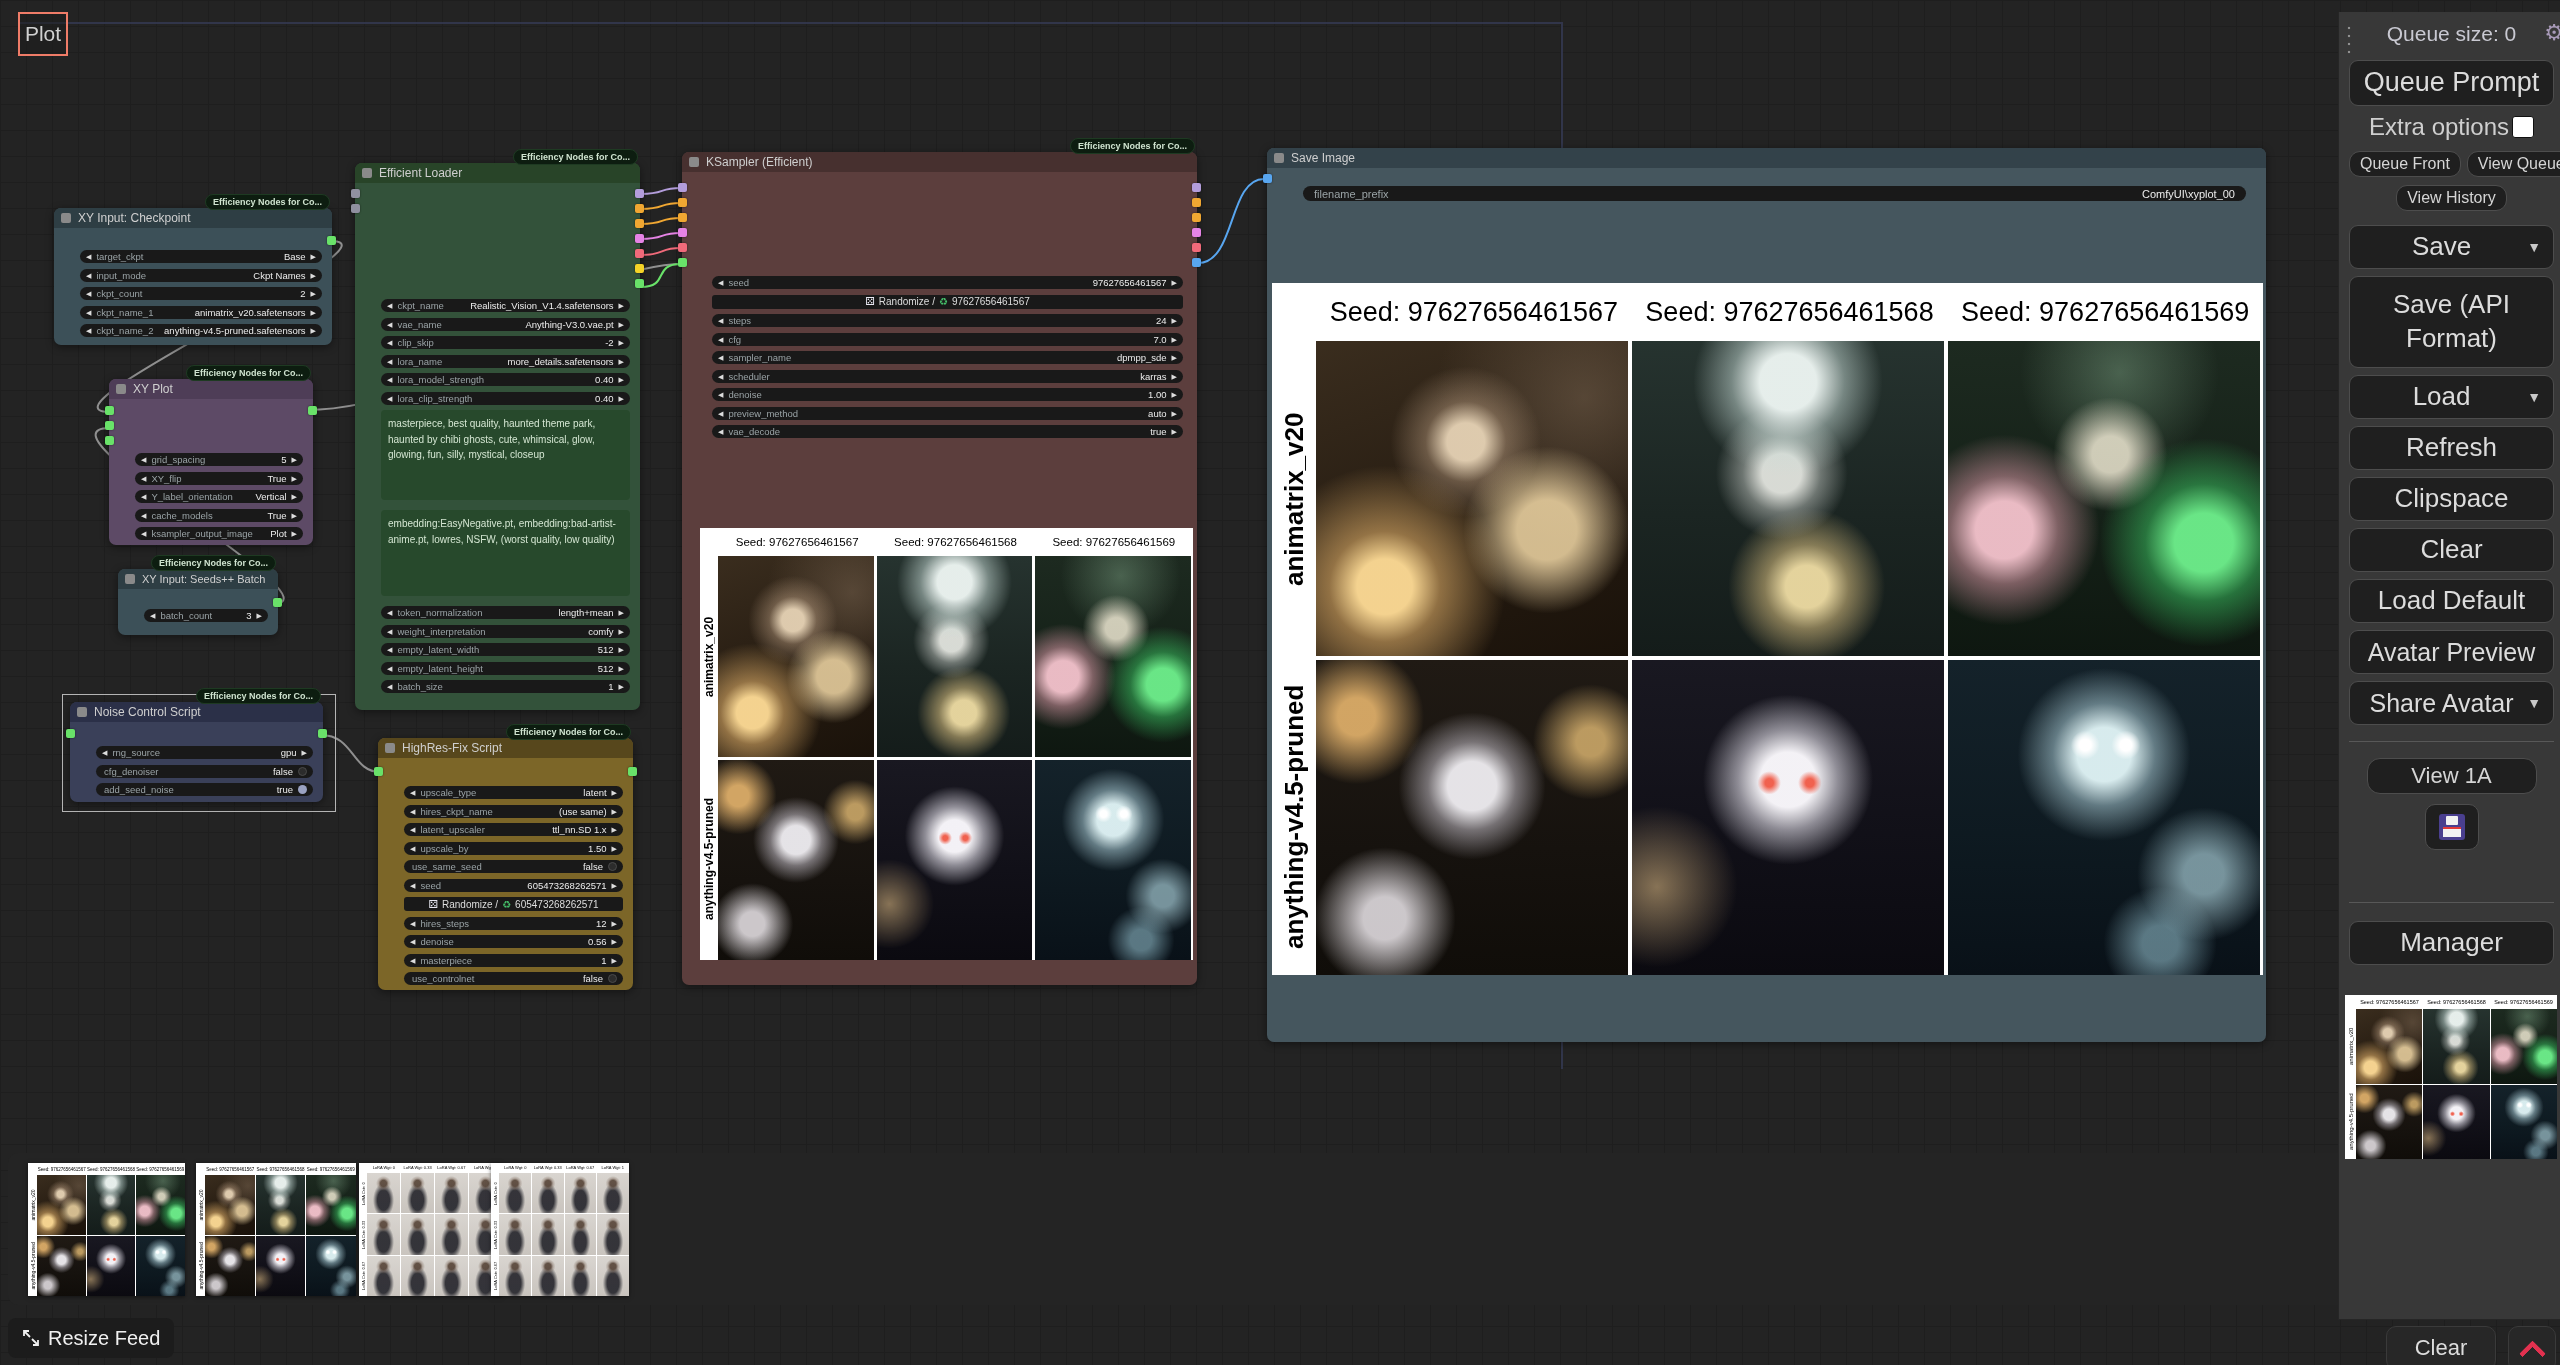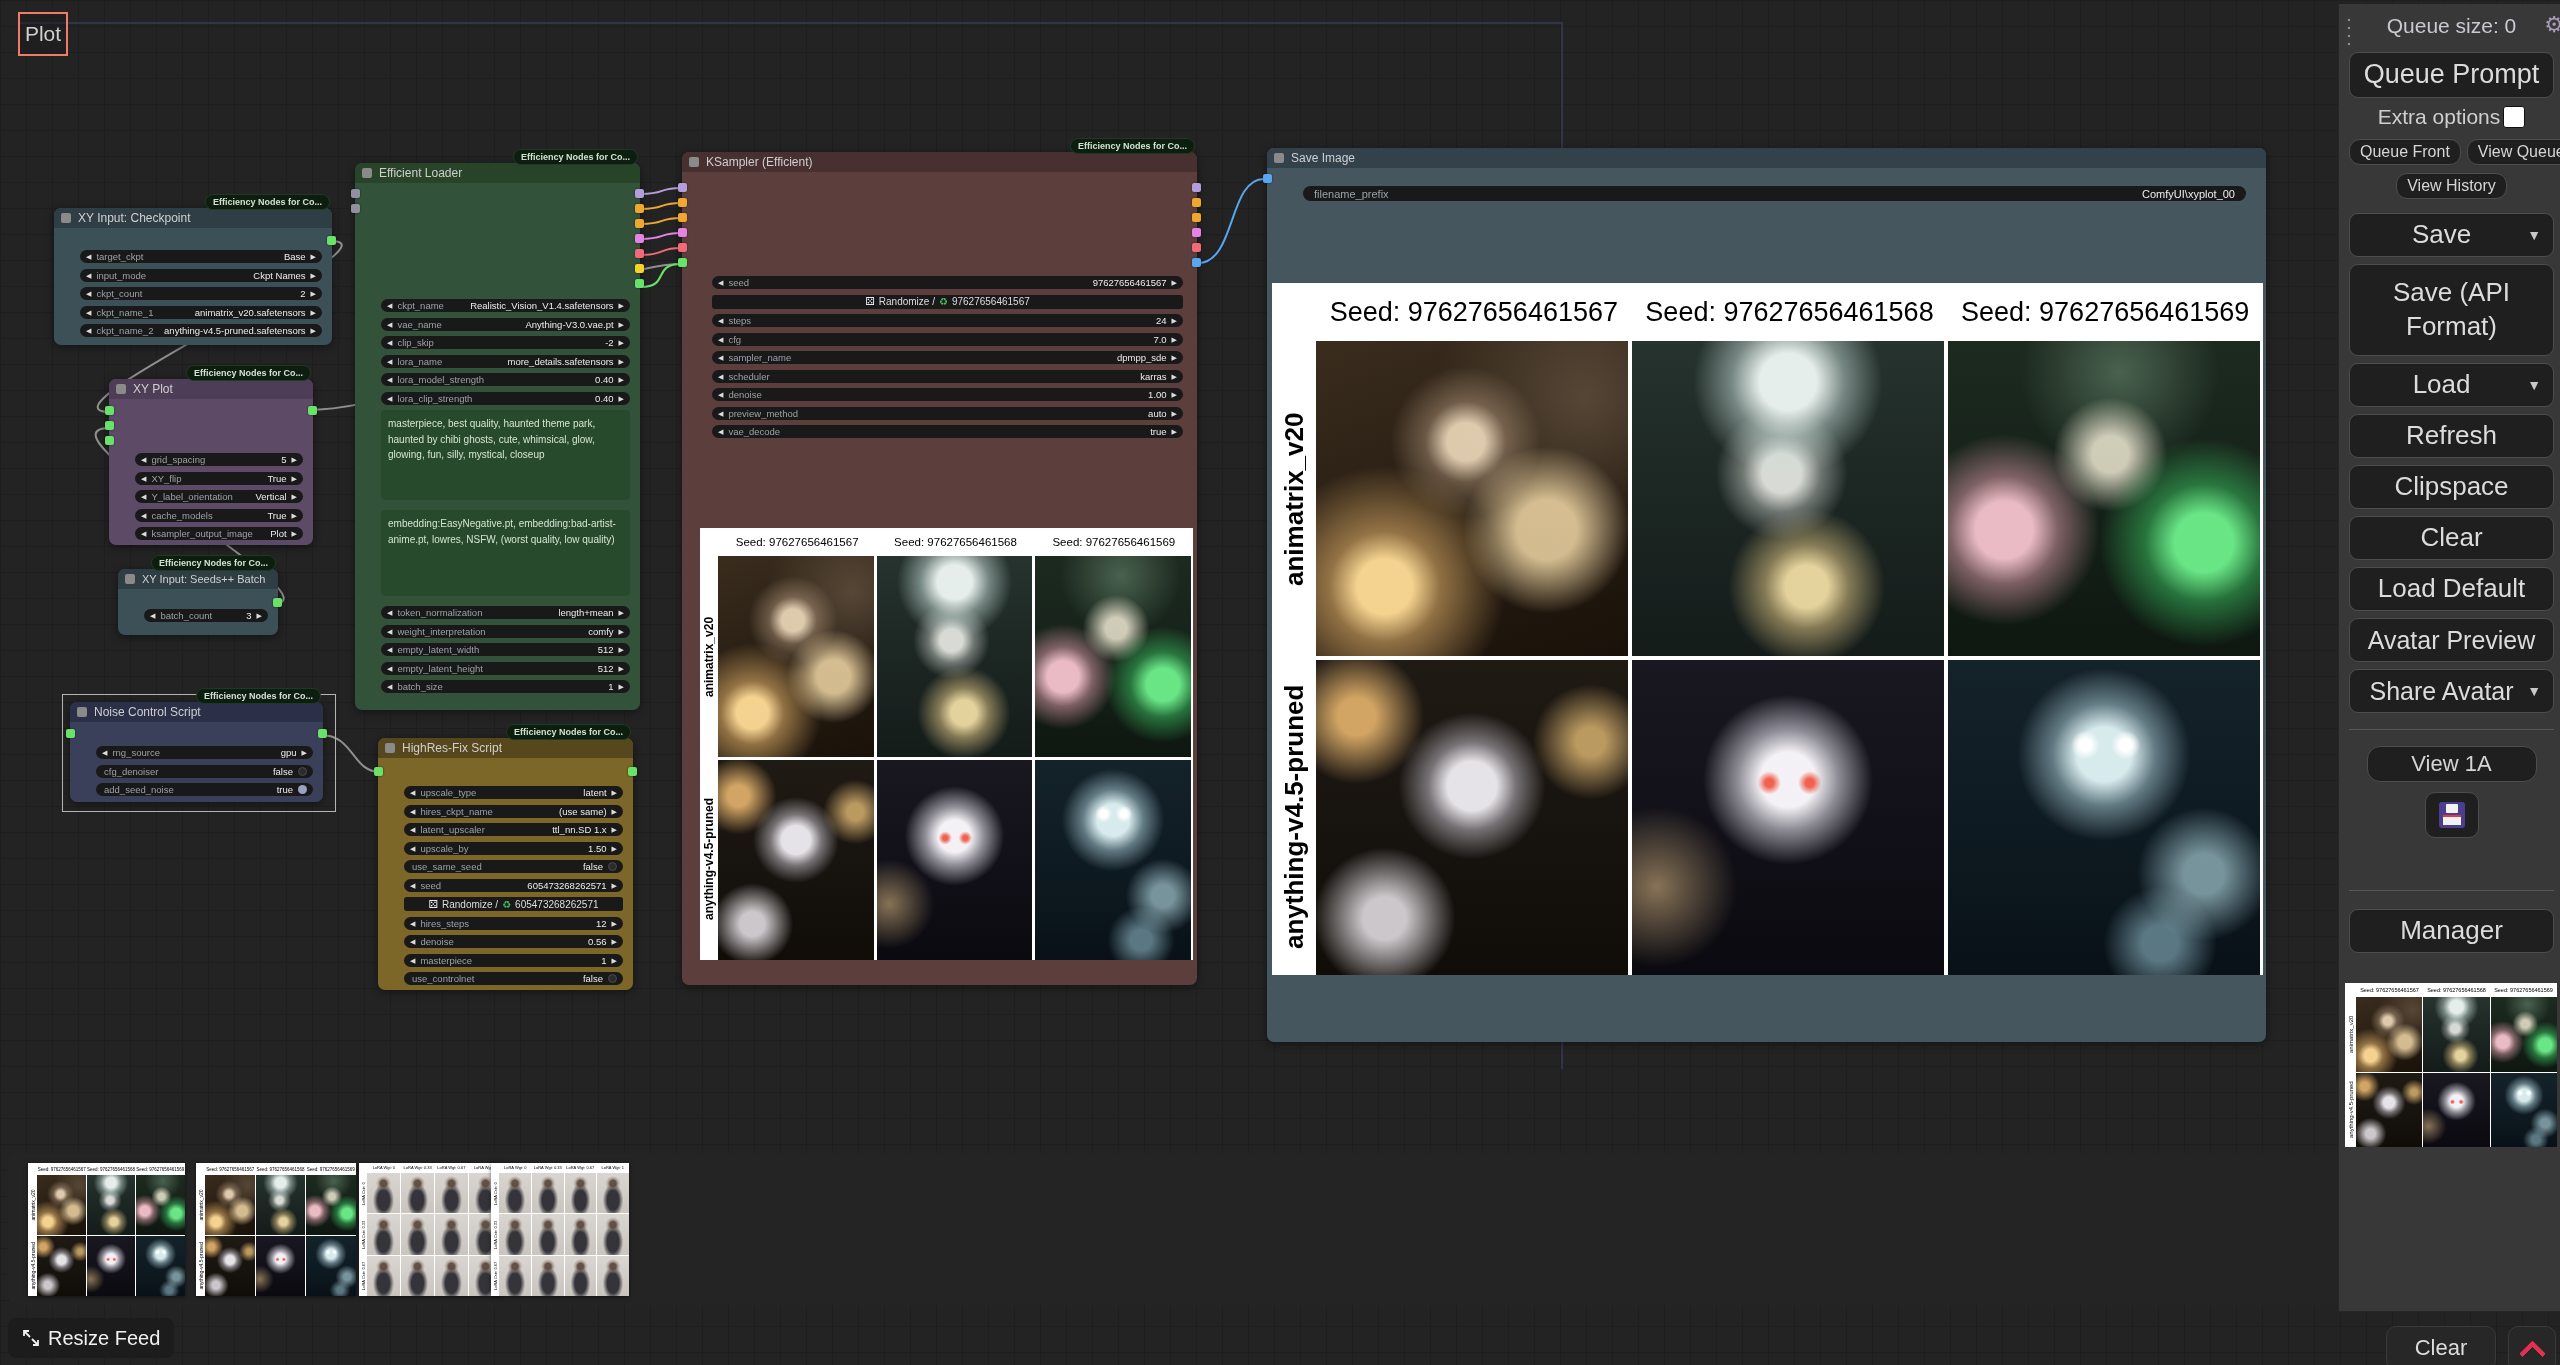--- a/index.html
+++ b/index.html
@@ -141,34 +141,34 @@
     border-radius:8px;color:#f0f0f0;font-size:20px;display:flex;align-items:center;gap:8px;z-index:10;
     font-family:"Liberation Sans",sans-serif;}
   #feed-clear{position:absolute;left:2386px;top:1326px;width:110px;height:44px;background:#272727;
     border:1px solid #3a3a3a;border-radius:10px;color:#ddd;font-size:22px;z-index:60;
     font-family:"Liberation Sans",sans-serif;}
   #feed-collapse{position:absolute;left:2508px;top:1326px;width:46px;height:44px;background:#272727;
     border:1px solid #3a3a3a;border-radius:10px;z-index:60;display:flex;align-items:center;justify-content:center;}
   .chevron-up{width:14px;height:14px;border-top:5px solid #e2314f;border-left:5px solid #e2314f;
     transform:rotate(45deg) translate(3px,3px);border-radius:2px;}
   
-  #sidebar{position:absolute;right:0;top:4px;width:222px;height:1308px;background:#383838;
+  #sidebar{position:absolute;right:0;top:12px;width:222px;height:1308px;background:#383838;
     border-left:1px solid #262626;border-bottom:1px solid #262626;z-index:50;overflow:hidden;
     padding:8px 6px 0 10px;box-sizing:border-box;}
   .drag-dots{position:absolute;left:6px;top:12px;width:8px;height:34px;
     background-image:radial-gradient(circle,#909090 1.3px,transparent 1.6px);background-size:8px 8px;}
   .queue-size{text-align:center;color:#c9c9d2;font-size:21px;margin:2px 0 14px;position:relative;}
   .gear{position:absolute;right:-10px;top:-2px;font-size:22px;color:#a89ab8;}
   .sbtn{display:flex;align-items:center;width:100%;background:#1f1f1f;border:1px solid #4d4d4d;border-radius:9px;
     color:#dcdcdc;font-size:26px;justify-content:center;box-sizing:border-box;
     font-family:"Liberation Sans",sans-serif;margin-bottom:7px;}
   .sbtn .lbl{flex:1;text-align:center;padding:4px 2px;line-height:1.3;}
   .sbtn .dd{font-size:14px;color:#c8c8c8;padding-right:6px;}
   .h44{height:44px}.h46{height:46px}.h92{height:92px}
-  .extra-row{display:flex;justify-content:center;align-items:center;gap:3px;color:#cfcfcf;font-size:21px;margin-bottom:10px;}
+  .extra-row{display:flex;justify-content:center;align-items:center;gap:3px;color:#cfcfcf;font-size:24px;margin-bottom:10px;}
   .checkbox{width:20px;height:20px;background:#fff;border:1px solid #111;border-radius:3px;}
   .pill{background:#1f1f1f;border:1px solid #4d4d4d;border-radius:11px;color:#d5d5d5;font-size:16px;
     padding:3px 10px;white-space:nowrap;font-family:"Liberation Sans",sans-serif;}
   .pill-row{display:flex;gap:6px;margin-bottom:8px;justify-content:flex-start;}
   .center-row{display:flex;justify-content:center;margin-bottom:14px;}
   .sb-divider{border:none;border-top:1px solid #585858;margin:16px 0;}
   #view1a{width:170px;height:36px;font-size:22px;border-radius:13px;margin:0 auto 10px;display:flex;
     align-items:center;justify-content:center;background:#1f1f1f;border:1px solid #4d4d4d;color:#d5d5d5;
     font-family:"Liberation Sans",sans-serif;}
   #floppy-btn{width:54px;height:46px;background:#1f1f1f;border:1px solid #4d4d4d;border-radius:10px;

